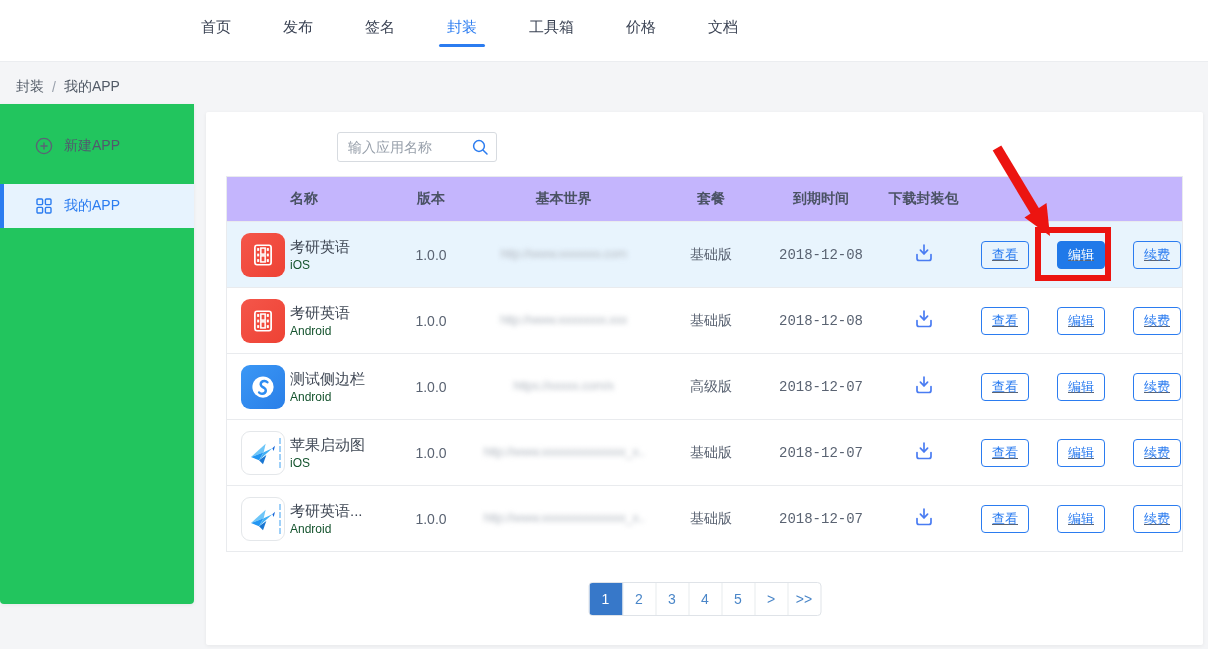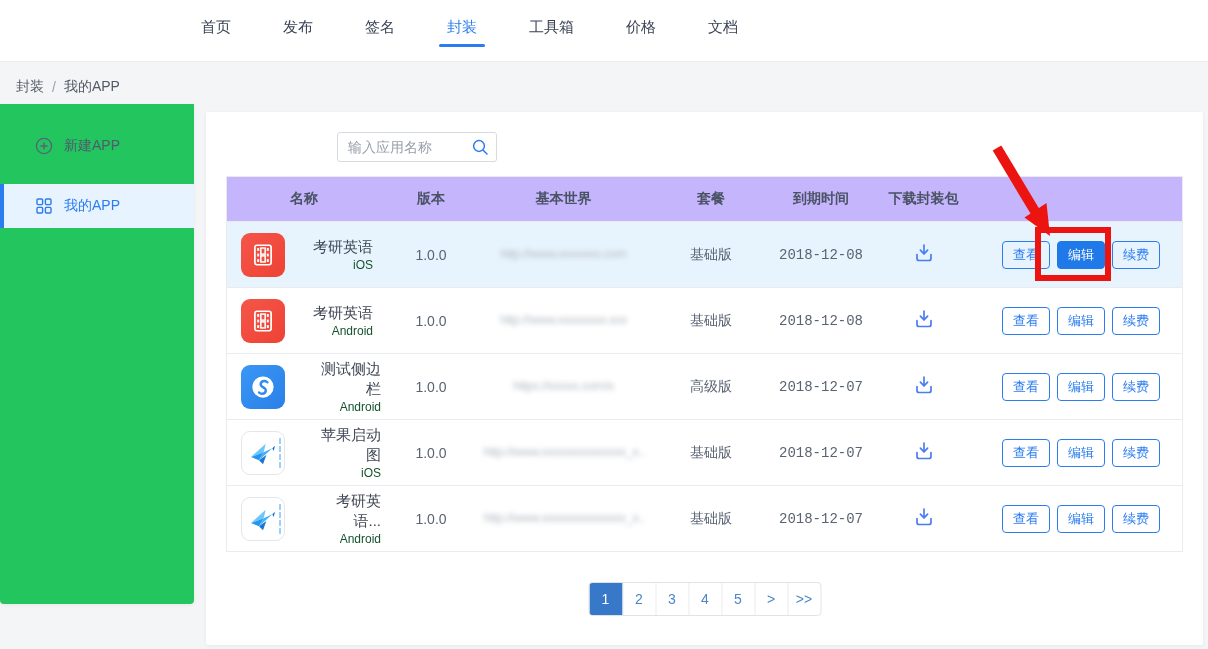--- a/index.html
+++ b/index.html
@@ -56,36 +56,36 @@
   .table { position:absolute; left:20px; top:64px; width:957px;
     border:1px solid #e9ebee; }
   .thead { display:flex; height:44px; background:#c4b5fd; align-items:center; }
   .th { font-size:14px; font-weight:700; color:#4a5264; text-align:center; }
   .tr { display:flex; height:66px; align-items:center; border-top:1px solid #e9ebee;
     background:#fff; }
   .tr.highlight { background:#e8f4fd; }
   .c0{width:154px;} .c1{width:100px;} .c2{width:165px;} .c3{width:130px;}
   .c4{width:90px;font-family:Liberation Mono, monospace;}  .c5{width:115px;} .c6{width:200px;}
   .td { font-size:14px; color:#5a6372; text-align:center; }
-  .name-cell { display:flex; align-items:center; gap:28px; padding-left:14px;
-    text-align:right; }
+  .name-cell { display:flex; align-items:center; gap:5px; padding-left:14px;
+    text-align:left; }
   .app-icon { width:44px; height:44px; border-radius:9px; flex:0 0 auto;
     display:flex; align-items:center; justify-content:center; position:relative; }
   .app-icon.film { background:linear-gradient(135deg,#f4564a,#ee4234); }
   .app-icon.scircle { background:linear-gradient(135deg,#3a97f5,#2a7fe8); }
   .app-icon.bird { background:#fff; border:1px solid #e4e7ea; }
   .app-icon.bird::after { content:""; position:absolute; right:3px; top:6px;
     bottom:6px; width:0; border-right:2px dashed #9fd0f8; }
   .nm { font-size:15px; color:#3f4754; line-height:20px; }
   .plat { font-size:12px; color:#14532d; line-height:16px; }
   .link-masked { color:#b6bcc4; filter:blur(2.5px); font-size:13px;
     letter-spacing:-.5px; white-space:nowrap; overflow:hidden; display:inline-block;
     max-width:160px; }
   .dl-btn { display:inline-block; cursor:pointer; line-height:0; }
-  .actions { display:flex; justify-content:center; gap:7px; }
+  .actions { display:flex; justify-content:space-between; gap:7px;text-decoration:underline; }
   .btn { min-width:48px; height:28px; border:1px solid #2b7cf0; border-radius:4px;
     background:transparent; color:#2b7cf0; font-size:13px; cursor:pointer;
     font-family:inherit; line-height:26px; padding:0 8px; }
   .btn.primary { background:#2079e9; color:#fff; border-color:#2079e9; }
 
   
   .pagination { position:absolute; left:50%; transform:translateX(-50%); top:470px;
     display:flex; border:1px solid #dfe3e8; border-radius:4px; overflow:hidden;
     background:#fff; }
   .page-cell { width:33px; height:32px; line-height:32px; text-align:center;

